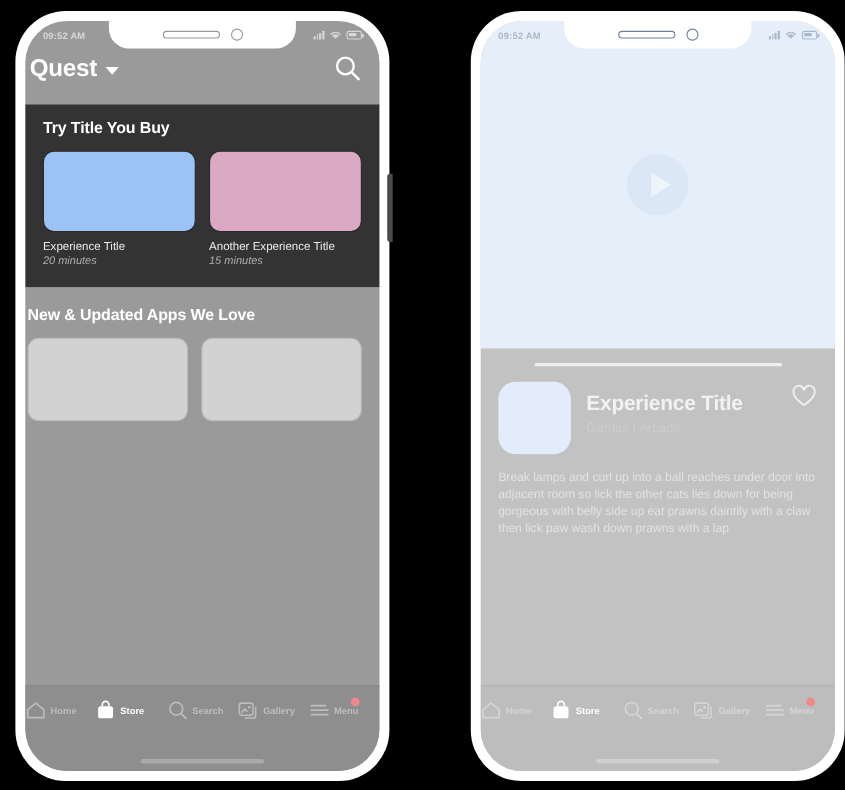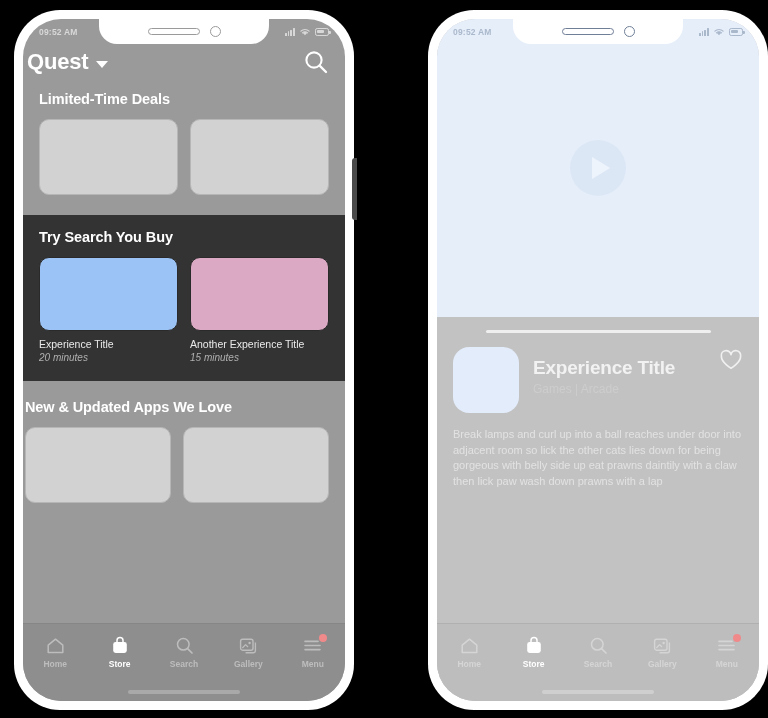--- a/index.html
+++ b/index.html
@@ -206,21 +206,21 @@
     height: 78px;
     background: #8e8e8e;
     display: flex;
     align-items: flex-start;
     padding-top: 12px;
     border-top: 1px solid #868686;
   }
   .screen-right .bottom-nav { background: #bdbdbd; border-top-color:#b0b0b0; }
   .nav-item {
     flex: 1;
-    display: flex; flex-direction: column; align-items: center; gap: 4px;
+    display: flex; align-items: center; gap: 4px;
     position: relative;
     text-align: center;
   }
   .nav-label { font-size: 8.5px; color: #bdbdbd; font-weight: bold; }
   .nav-item.active .nav-label { color: #ffffff; }
   .screen-right .nav-label { color: #d5d5d5; }
   .screen-right .nav-item.active .nav-label { color: #ffffff; }
   .nav-icon { height: 19px; display:flex; align-items:center; justify-content:center; }
   .badge-dot {
     position: absolute;
@@ -358,30 +358,23 @@
           <div class="search-btn">
             <svg width="26" height="26" viewBox="0 0 26 26">
                 <circle cx="11" cy="11" r="7.6" stroke="#ffffff" stroke-width="2.1" fill="none"></circle>
                 <line x1="16.6" y1="16.6" x2="23" y2="23" stroke="#ffffff" stroke-width="2.3" stroke-linecap="round"></line>
               </svg>
           </div>
         </div>
 
       </div>
 
-      <div class="section" style="margin-top:16px">
-        <div class="section-title">Limited-Time Deals</div>
-        <div class="card-row">
-          <div class="ph-card"></div>
-          <div class="ph-card"></div>
-        </div>
-      </div>
 
       <div class="band-dark">
-        <div class="section-title">Try Search You Buy</div>
+        <div class="section-title">Try Title You Buy</div>
         <div class="trial-row">
           <div class="trial-item">
             <div class="trial-thumb" id="tt0" style="background: rgb(156, 195, 245);"></div>
             <div class="trial-name">Experience Title</div>
             <div class="trial-meta">20 minutes</div>
           </div>
           <div class="trial-item">
             <div class="trial-thumb" id="tt1" style="background: rgb(219, 169, 196);"></div>
             <div class="trial-name">Another Experience Title</div>
             <div class="trial-meta">15 minutes</div>

